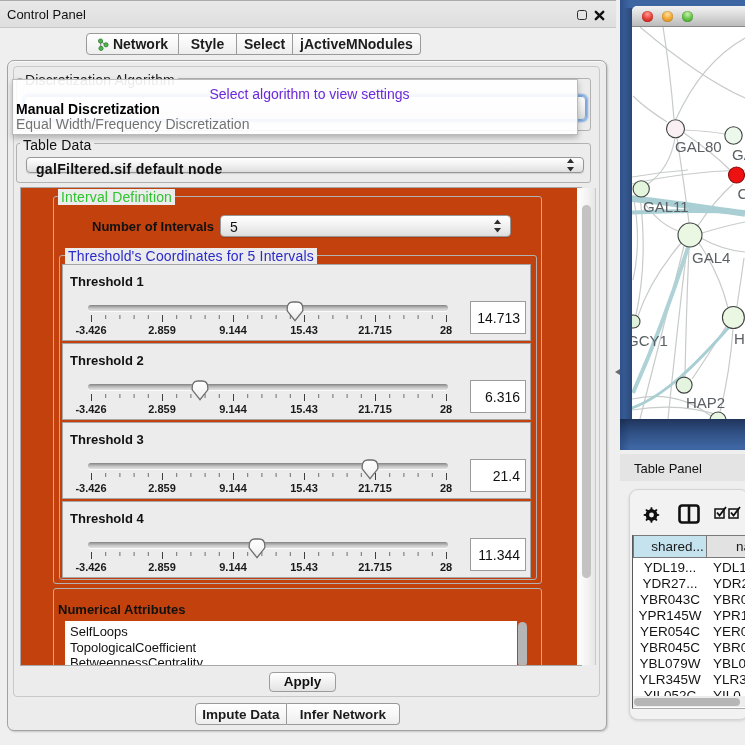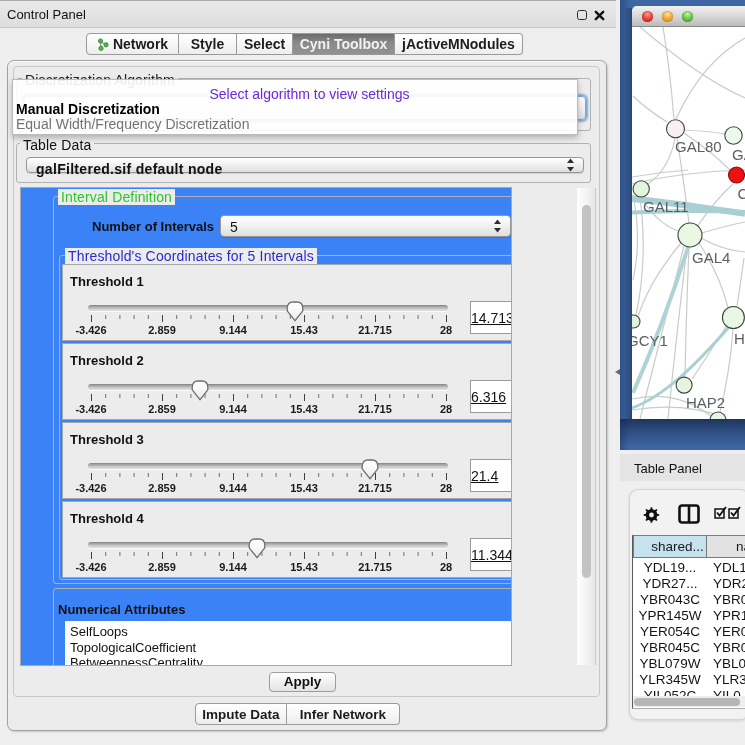--- a/index.html
+++ b/index.html
@@ -20,21 +20,21 @@
   font-weight:bold; color:#1C1C1C; float:left; }
 .seg.first { border-left:1px solid #9A9A9A; border-radius:4px 0 0 4px; }
 .seg.last  { border-radius:0 4px 4px 0; }
 .seg.sel { background:linear-gradient(180deg,#6C6C6C,#8A8A8A 45%,#929292); color:#F2F2F2; }
 .tbox { position:absolute; left:41px; width:469px; height:77px; background:#ECECEC; border:1px solid #A6A6A6; }
 .tbox .tlab { position:absolute; left:7px; top:9px; font-size:13px; font-weight:bold; color:#111; }
 .track { position:absolute; left:25px; top:40px; width:360px; height:6px; border-radius:3px;
   background:linear-gradient(180deg,#828282 0%,#A8A8A8 30%,#CDCDCD 65%,#DFDFDF 100%); box-shadow:0 1px 0 rgba(255,255,255,0.8); }
 .ticklab { position:absolute; top:59px; width:60px; text-align:center; font-size:11px; font-weight:bold; color:#1A1A1A; }
 .vfield { position:absolute; left:407px; top:36px; width:56px; height:33px; background:#FFF; border:1px solid #9B9B9B;
-  font-size:14px; color:#111; line-height:32px; padding-right:5px;text-decoration:underline; }
+  font-size:14px; color:#111; text-align:right; line-height:32px; padding-right:5px; }
 .row1 { position:absolute; left:632px; width:113px; height:16px; overflow:hidden;padding-left:23px; }
 .c1 { position:absolute; left:1px; width:74px; text-align:center; font-size:13.5px; color:#141414; }
 .c2 { position:absolute; left:81px; font-size:13.5px; color:#141414; white-space:nowrap; }
 </style>
 </head>
 <body>
 
 <div class="abs" style="left:0; top:0; width:616px; height:745px; background:#EFEFEF;"></div>
 
 <div class="abs" style="left:0; top:0; width:616px; height:28px; background:linear-gradient(180deg,#E9E9E9,#DEDEDE); border-top:1px solid #ABABAB; border-bottom:1px solid #C6C6C6;"></div>
@@ -48,21 +48,20 @@
   <div class="seg first" style="width:93px;">
     <svg width="12" height="13" viewBox="0 0 12 13" style="margin-right:4px;">
       <path d="M3.5 3.5 L8.5 6.5 M3.5 3.5 L4 10" stroke="#7A7A7A" stroke-width="1"></path>
       <circle cx="3.5" cy="3" r="2.1" fill="#4DB84D" stroke="#2C7A2C" stroke-width="0.8"></circle>
       <circle cx="9" cy="6.8" r="2.1" fill="#4DB84D" stroke="#2C7A2C" stroke-width="0.8"></circle>
       <circle cx="4" cy="10.4" r="2.1" fill="#4DB84D" stroke="#2C7A2C" stroke-width="0.8"></circle>
     </svg>
     Network</div>
   <div class="seg" style="width:58px;">Style</div>
   <div class="seg" style="width:56px;">Select</div>
-  <div class="seg sel" style="width:102px;">Cyni Toolbox</div>
   <div class="seg last" style="width:128px;">jActiveMNodules</div>
 </div>
 
 <div class="abs" style="left:7px; top:60px; width:600px; height:671px; background:#ECECEC; border:1px solid #A3A3A3; border-radius:7px; box-shadow:inset 0 1px 0 rgba(255,255,255,0.8), 1px 1px 2px rgba(0,0,0,0.18);"></div>
 
 <div class="abs" style="left:13px; top:66px; width:587px; height:631px; border:1px solid #C8C8C8; border-radius:4px;"></div>
 
 <div class="group" style="left:16px; top:78px; width:575px; height:53px;"></div>
 <div class="gtitle" style="left:22px; top:72px; color:#222;">Discretization Algorithm</div>
 <div class="combo" style="left:24px; top:96px; width:562px; height:24px; box-shadow:0 0 2px 1.8px rgba(100,150,215,0.8); border-color:#7BA7D7;"></div>
@@ -70,21 +69,21 @@
 <div class="group" style="left:16px; top:143px; width:575px; height:40px;"></div>
 <div class="gtitle" style="left:20px; top:137px; color:#111;">Table Data</div>
 <div class="combo" style="left:26px; top:157px; width:558px; height:16px;font-weight:bold;">
   <div class="ctext">galFiltered.sif default node</div>
   <svg class="carrows" style="right:8px;" width="9" height="14" viewBox="0 0 9 14">
     <path d="M4.5 0.5 L8 5 L1 5 Z" fill="#2E2E2E"></path>
       <path d="M4.5 13.5 L8 9 L1 9 Z" fill="#2E2E2E"></path>
   </svg>
 </div>
 
-<div class="abs" style="left:20px; top:187px; width:492px; height:479px; border:1px solid #A8A8A8; background:#3b82f6; overflow:hidden;padding-left:8px;">
+<div class="abs" style="left:20px; top:187px; width:562px; height:479px; border:1px solid #A8A8A8; background:#c2410c; overflow:hidden;padding-left:8px;">
 
   <div class="group" style="left:32px; top:8px; width:489px; height:388px; border-color:#B2B2B2;"></div>
   <div class="gtitle" style="left:37px; top:1px; color:#2EC42E;">Interval Definition</div>
 
   <div class="lbl bold" style="left:71px; top:31px;">Number of Intervals</div>
   <div class="combo" style="left:199px; top:27px; width:291px; height:22px;">
     <div class="ctext">5</div>
     <svg class="carrows" style="right:8px;" width="9" height="14" viewBox="0 0 9 14">
       <path d="M4.5 0.5 L8 5 L1 5 Z" fill="#2E2E2E"></path>
         <path d="M4.5 13.5 L8 9 L1 9 Z" fill="#2E2E2E"></path>

